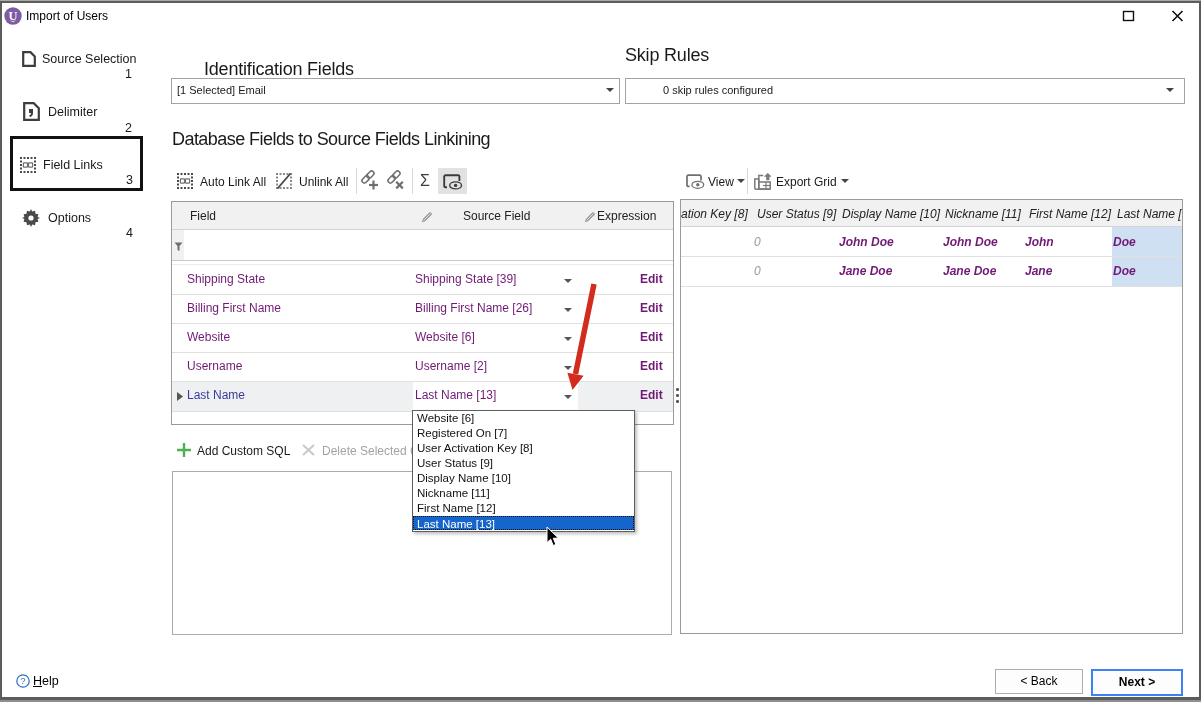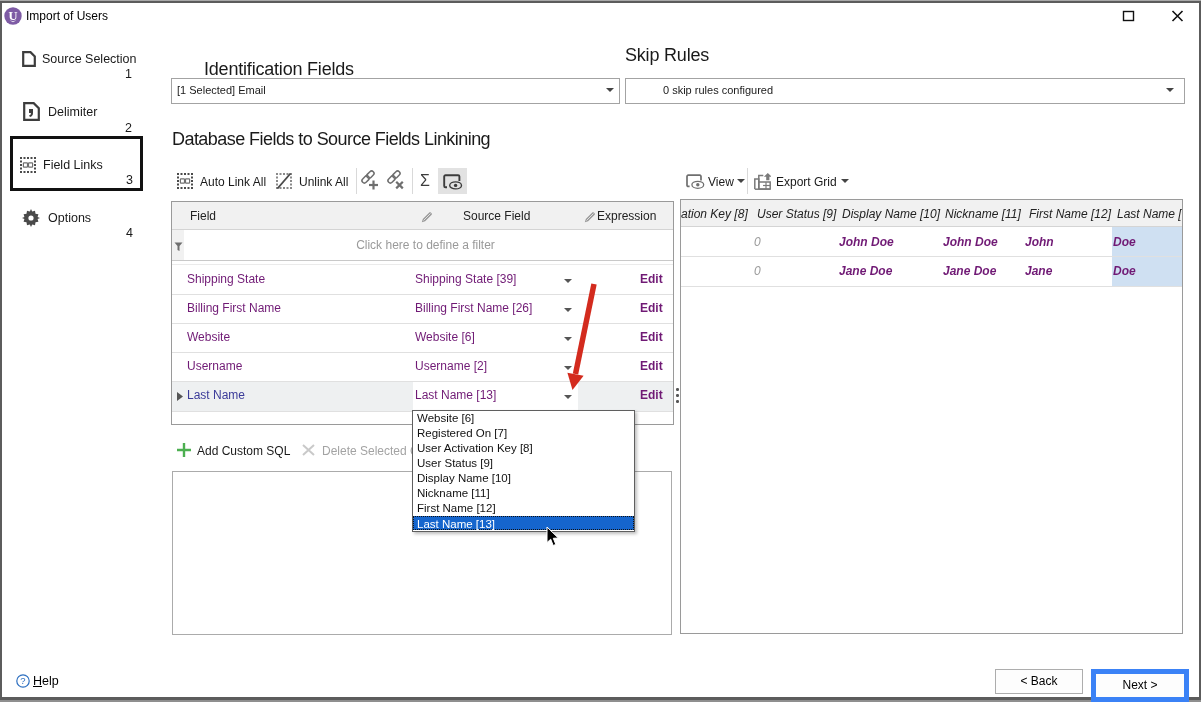--- a/index.html
+++ b/index.html
@@ -208,21 +208,20 @@
   <svg class="abs" style="left:412px;top:9px;" width="12" height="12" viewBox="0 0 12 12">
     <path d="M0.8 11.2 L1.8 7.9 8.3 1.4 a1 1 0 0 1 1.4 0 l0.9 0.9 a1 1 0 0 1 0 1.4 L4.1 10.2 Z" fill="#999" stroke="none"></path>
     <path d="M2.5 9.5 l7-7" stroke="#fff" stroke-width="0.7"></path>
   </svg>
   <div class="abs hdrTxt" style="left:425px;top:7px;font-weight:normal;color:#222;">Expression</div>
 
   <div class="abs" style="left:0;top:28px;width:12px;height:30px;background:#f1f1f1;"></div>
   <svg class="abs" style="left:2px;top:40px;" width="9" height="10" viewBox="0 0 9 10">
     <path d="M0.5 0.5 h8 l-3 3.6 v5 l-2 -1.2 v-3.8 z" fill="#6e6e6e"></path>
   </svg>
-  <div class="abs" style="left:0;top:28px;width:501px;text-align:center;font-size:12px;color:#9a9a9a;padding-top:8px;text-indent:6px;">Click here to define a filter</div>
   <div class="abs" style="left:0;top:58px;width:501px;height:1px;background:#c9c9c9;"></div>
   <div class="abs" style="left:0;top:62px;width:501px;height:1px;background:#ebebeb;"></div>
 
   <div class="abs" style="left:0;top:63px;width:501px;height:29px;"></div>
   <div class="abs cellTxt" style="left:15px;top:70px;font-weight:normal;">Shipping State</div>
   <div class="abs cellTxt" style="left:243px;top:70px;font-weight:normal;">Shipping State [39]</div>
   <div class="abs caret" style="left:392px;top:77px;border-top-color:#555;"></div>
   <div class="abs cellTxt" style="left:468px;top:70px;">Edit</div>
   <div class="abs gridline" style="left:0;top:92px;width:501px;"></div>
 
@@ -310,13 +309,13 @@
 <svg class="abs" style="left:546px;top:526px;z-index:9;" width="14" height="22" viewBox="0 0 14 22">
   <path d="M1 1 L1 16.5 L4.7 13.2 L7.2 19.5 L9.8 18.4 L7.3 12.3 L12.3 12 Z" fill="#000" stroke="#fff" stroke-width="1"></path>
 </svg>
 
 <svg class="abs" style="left:16px;top:674px;" width="14" height="14" viewBox="0 0 14 14">
   <circle cx="7" cy="7" r="6.2" fill="none" stroke="#2d6fc0" stroke-width="1.2"></circle>
   <text x="7" y="10.2" font-size="9.5" fill="#2d6fc0" text-anchor="middle" font-family="Liberation Sans">?</text>
 </svg>
 <div class="abs" style="left:33px;top:674px;font-size:12.5px;color:#000;"><span style="text-decoration:underline;">H</span>elp</div>
 <div class="abs" style="left:995px;top:669px;width:86px;height:23px;border:1px solid #adadad;background:#fdfdfd;text-align:center;font-size:12px;color:#000;line-height:23px;">&lt; Back</div>
-<div class="abs" style="left:1091px;top:669px;width:88px;height:23px;border:5px solid #3b82f6;background:#fdfdfd;text-align:center;font-size:12px;color:#000;line-height:23px;">Next &gt;</div>
+<div class="abs" style="left:1091px;top:669px;width:88px;height:23px;border:2px solid #3b82f6;background:#fdfdfd;text-align:center;font-size:12px;color:#000;line-height:23px;font-weight:bold;">Next &gt;</div>
 
 </body></html>

